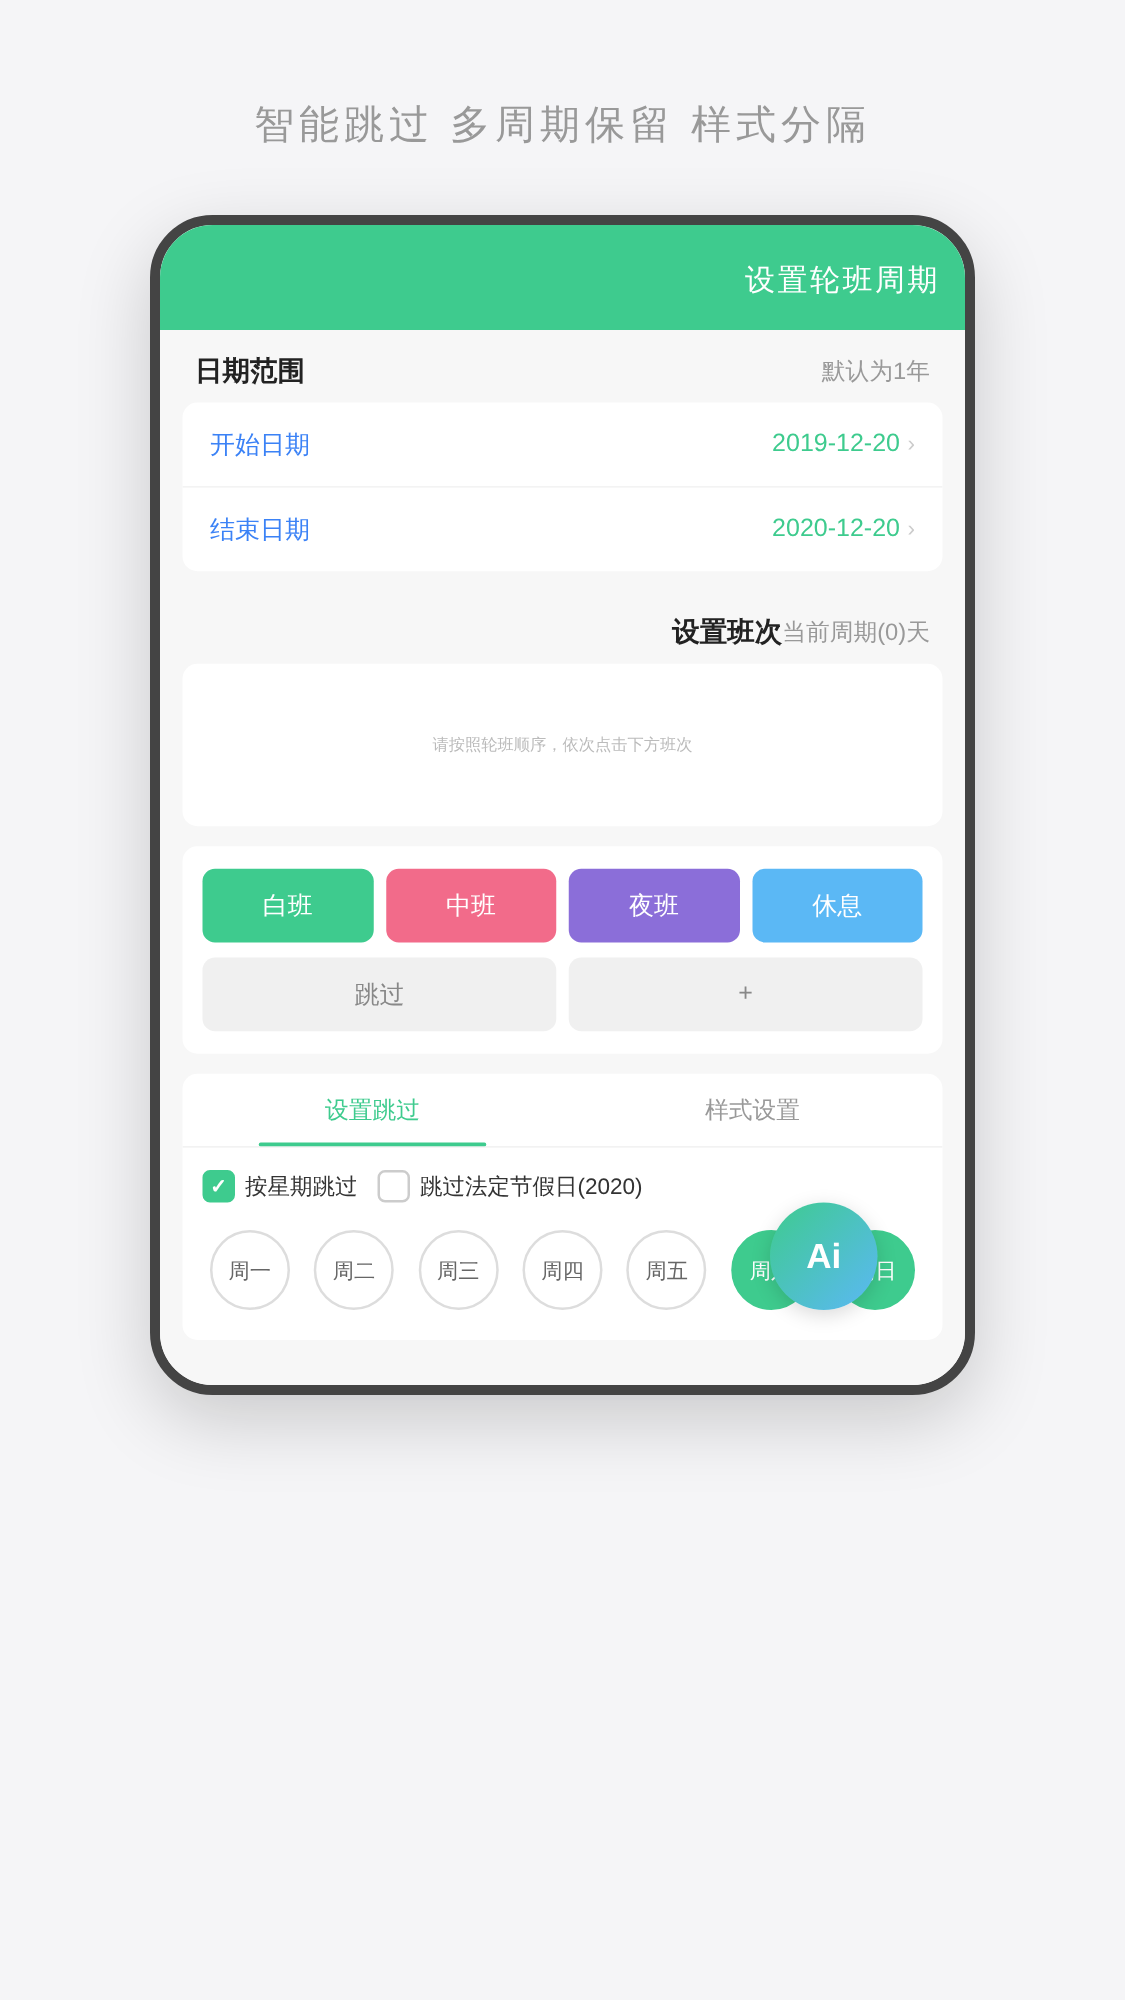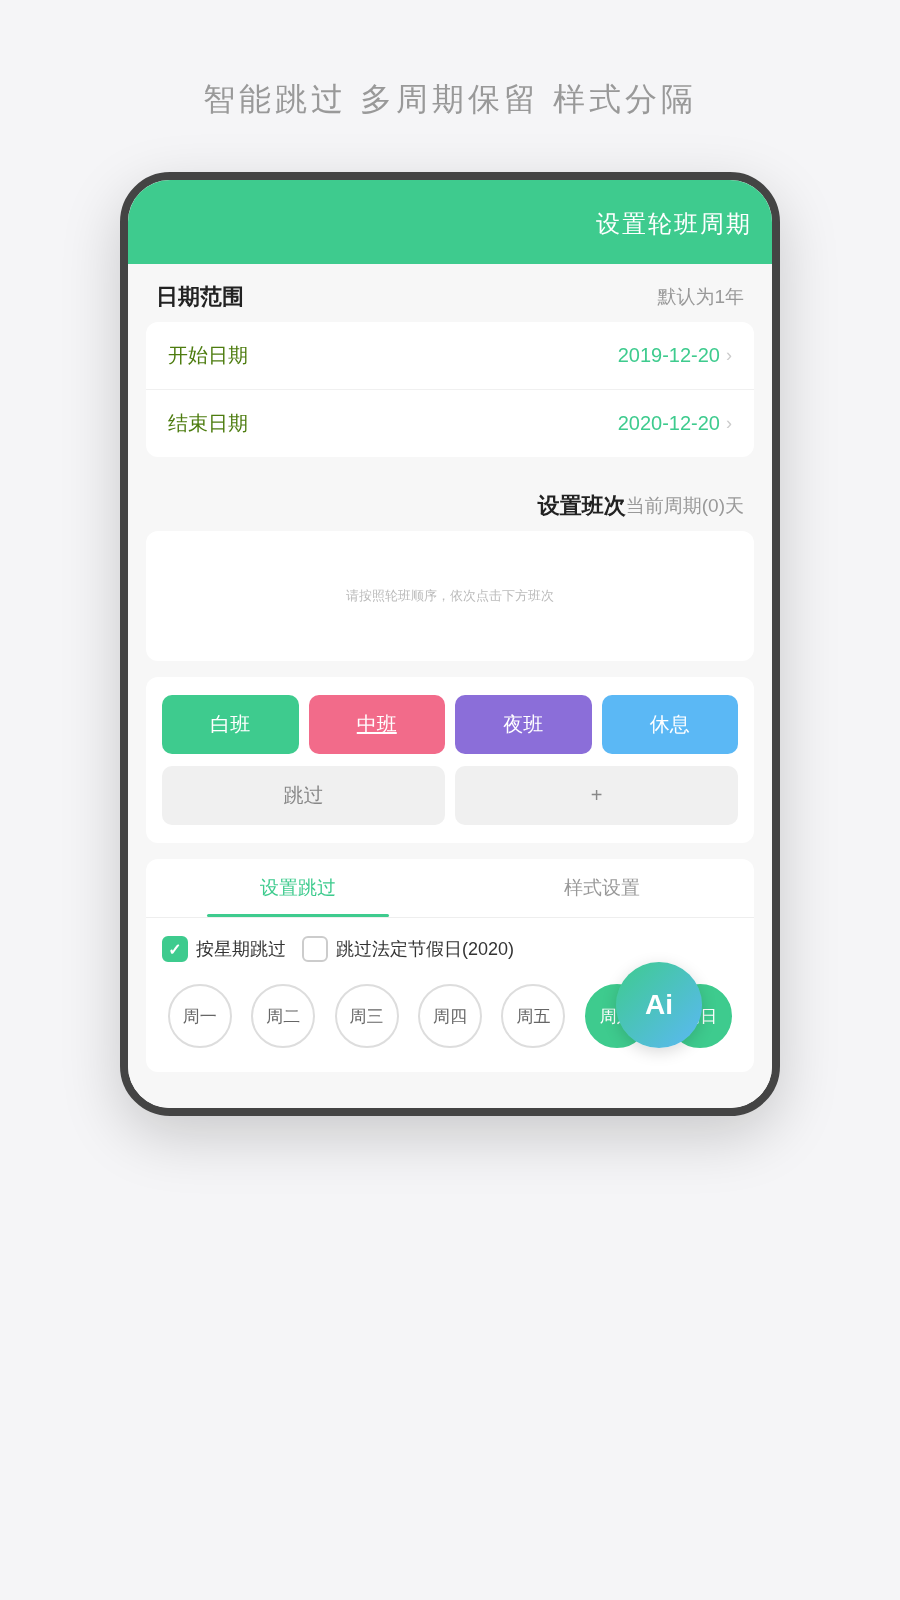--- a/index.html
+++ b/index.html
@@ -106,21 +106,21 @@
       padding: 20px 22px;
       border-bottom: 1px solid #f0f0f0;
     }
 
     .card-row:last-child {
       border-bottom: none;
     }
 
     .card-row-label {
       font-size: 20px;
-      color: #4d7c0f;
+      color: #3b82f6;
     }
 
     .card-row-value {
       display: flex;
       align-items: center;
       gap: 6px;
       font-size: 20px;
       color: #3ecb8e;
     }
 
@@ -175,21 +175,21 @@
       border-radius: 10px;
       border: none;
       font-size: 20px;
       color: #fff;
       font-weight: 500;
       cursor: pointer;
       text-align: center;
     }
 
     .btn-white { background: #3ecb8e; color: #fff; }
-    .btn-mid { background: #f26b8a; color: #fff; text-decoration: underline; }
+    .btn-mid { background: #f26b8a; color: #fff; }
     .btn-night { background: #8b6ed9; color: #fff; }
     .btn-rest { background: #5bb8f5; color: #fff; }
     .btn-skip { background: #f0f0f0; color: #888; }
     .btn-plus { background: #f0f0f0; color: #888; }
 
     .shift-buttons-row2 {
       display: flex;
       gap: 10px;
     }
 

